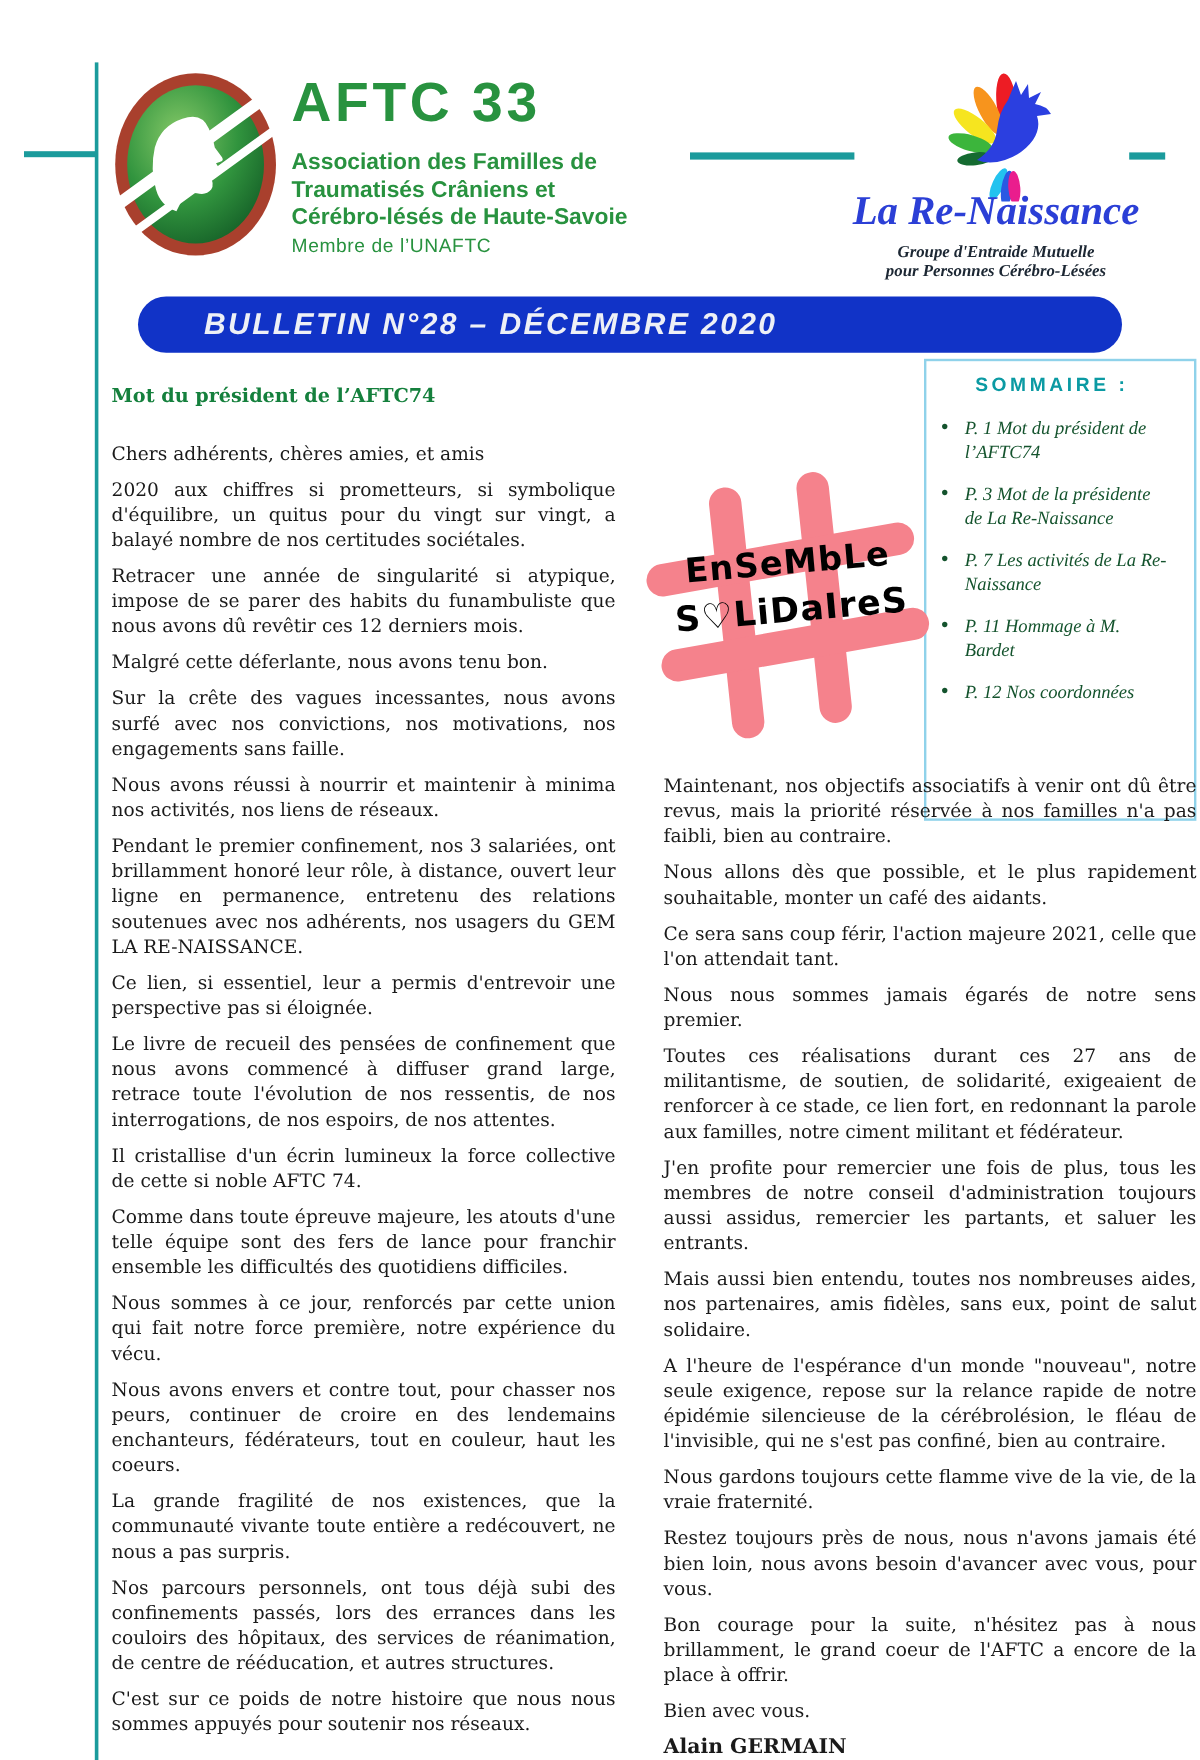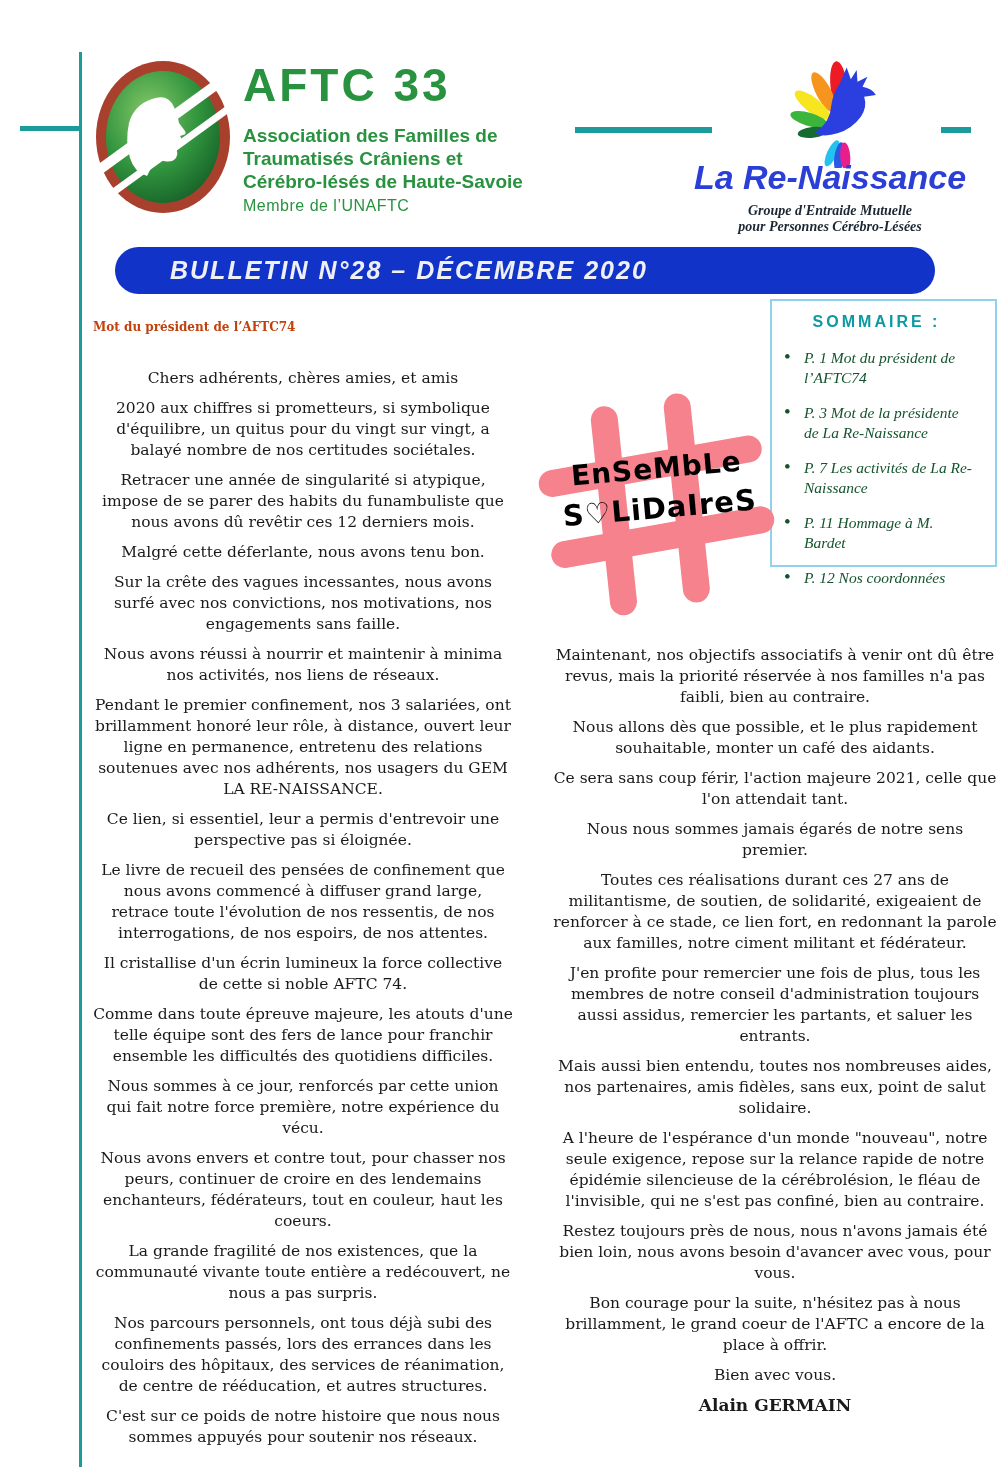--- a/index.html
+++ b/index.html
@@ -28,34 +28,34 @@
   .aftc-abbr{position:absolute;left:243px;top:58px;font-family:"Liberation Sans",sans-serif;
              font-weight:bold;font-size:46px;letter-spacing:3px;color:var(--green);}
   .aftc-lines{position:absolute;left:243px;top:124px;font-family:"Liberation Sans",sans-serif;
               font-weight:bold;font-size:19px;line-height:23px;color:var(--green);}
   .aftc-membre{position:absolute;left:243px;top:197px;font-family:"Liberation Sans",sans-serif;
                font-weight:normal;font-size:16px;color:var(--green);letter-spacing:.5px;}
 
   
   .bird{position:absolute;left:750px;top:52px;width:150px;height:116px;}
   .ren-name{position:absolute;left:685px;top:158px;width:290px;text-align:center;
-            font-family:Liberation Sans, sans-serif;font-style:italic;font-weight:bold;
+            font-family:Liberation Serif, serif;font-style:italic;font-weight:bold;
             font-size:34px;color:var(--script-blue);}
   .ren-tag{position:absolute;left:685px;top:203px;width:290px;text-align:center;
            font-family:"Liberation Serif",serif;font-style:italic;font-weight:bold;
            font-size:14px;line-height:16px;color:#1c2733;}
 
   
   .banner{position:absolute;left:115px;top:247px;width:820px;height:47px;
           background:var(--blue);border-radius:24px;}
   .banner span{display:block;padding:9px 0 0 55px;font-family:"Liberation Sans",sans-serif;
                font-style:italic;font-weight:bold;font-size:25px;letter-spacing:2px;color:#eef0f6;}
 
   
-  .sommaire{position:absolute;left:770px;top:299px;width:227px;height:268px;
+  .sommaire{position:absolute;left:770px;top:299px;width:227px;height:385px;
             border:2px solid var(--som-border);box-sizing:border-box;padding:12px 20px 0 6px;background:#fff;}
   .som-head{text-align:center;font-family:"Liberation Sans",sans-serif;font-weight:bold;
             font-size:16px;letter-spacing:3px;color:var(--som-teal);margin-bottom:17px;}
   .sommaire ul{list-style:none;margin:0;padding:0;}
   .sommaire li{position:relative;padding-left:26px;font-family:"Liberation Serif",serif;
                font-style:italic;font-size:15.5px;line-height:20px;margin-bottom:15px;color:#14532d;}
   .sommaire li::before{content:"\2022";position:absolute;left:6px;top:-1px;font-size:19px;font-style:normal;}
 
   
   .hashtag{position:absolute;left:548px;top:402px;width:220px;height:205px;}
@@ -65,23 +65,23 @@
   .bar-v2{left:126px;top:-4px;width:27px;height:210px;transform:rotate(4deg);}
   .bar-h1{left:-4px;top:50px;width:226px;height:27px;}
   .bar-h2{left:-4px;top:122px;width:226px;height:27px;}
   .hash-text{position:absolute;left:-10px;top:50px;width:240px;text-align:center;
              transform:rotate(-5deg);font-family:"DejaVu Sans",sans-serif;font-weight:bold;color:#000;}
   .hash-line1{font-size:28px;letter-spacing:1px;}
   .hash-line2{font-size:29px;letter-spacing:1px;margin-top:6px;}
 
   
   .article-heading{position:absolute;left:93px;top:320px;margin:0;font-family:"DejaVu Serif",serif;
-                   font-weight:bold;font-size:12px;color:#c2410c;}
+                   font-weight:bold;font-size:16px;color:#15803d;}
   .col{position:absolute;font-size:15.5px;line-height:21px;text-align:justify;color:var(--ink);}
-  .col p{margin:0 0 9px;text-align:center;}
+  .col p{margin:0 0 9px;}
   .col-left{left:93px;top:368px;width:420px;}
   .col-right{left:553px;top:645px;width:444px;}
   .closing{margin-top:32px;}
   .signature{margin-top:30px;font-weight:bold;font-size:17px;text-align:left;}
 </style>
 </head>
 <body>
 
 <div class="page">
 
@@ -186,20 +186,21 @@
   <section class="col col-right">
     <div>
         <p>Maintenant, nos objectifs associatifs à venir ont dû être revus, mais la priorité réservée à nos familles n'a pas faibli, bien au contraire.</p>
         <p>Nous allons dès que possible, et le plus rapidement souhaitable, monter un café des aidants.</p>
         <p>Ce sera sans coup férir, l'action majeure 2021, celle que l'on attendait tant.</p>
         <p>Nous nous sommes jamais égarés de notre sens premier.</p>
         <p>Toutes ces réalisations durant ces 27 ans de militantisme, de soutien, de solidarité, exigeaient de renforcer à ce stade, ce lien fort, en redonnant la parole aux familles, notre ciment militant et fédérateur.</p>
         <p>J'en profite pour remercier une fois de plus, tous les membres de notre conseil d'administration toujours aussi assidus, remercier les partants, et saluer les entrants.</p>
         <p>Mais aussi bien entendu, toutes nos nombreuses aides, nos partenaires, amis fidèles, sans eux, point de salut solidaire.</p>
         <p>A l'heure de l'espérance d'un monde "nouveau", notre seule exigence, repose sur la relance rapide de notre épidémie silencieuse de la cérébrolésion, le fléau de l'invisible, qui ne s'est pas confiné, bien au contraire.</p>
+        <p>Nous gardons toujours cette flamme vive de la vie, de la vraie fraternité.</p>
         <p>Restez toujours près de nous, nous n'avons jamais été bien loin, nous avons besoin d'avancer avec vous, pour vous.</p>
         <p>Bon courage pour la suite, n'hésitez pas à nous brillamment, le grand coeur de l'AFTC a encore de la place à offrir.</p>
       </div>
     <p class="closing">Bien avec vous.</p>
     <p class="signature">Alain GERMAIN</p>
   </section>
 
 </div>
 
 </body></html>

